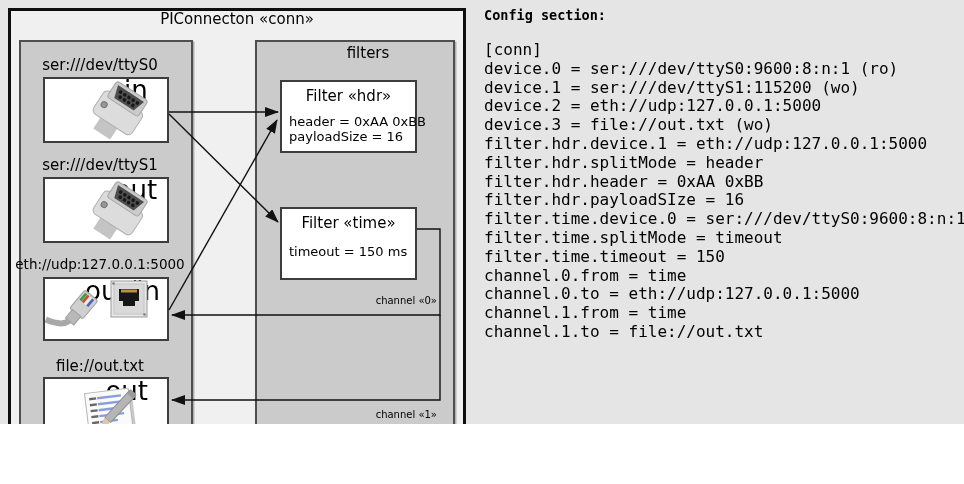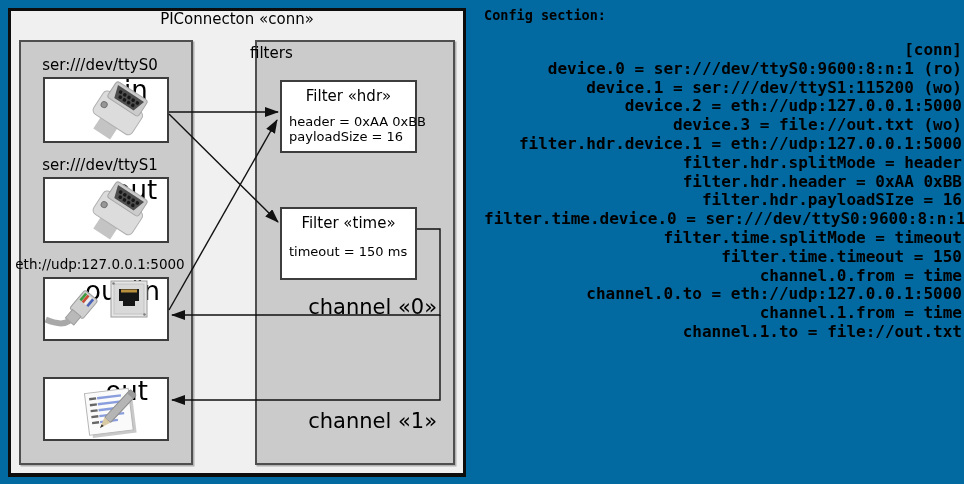--- a/index.html
+++ b/index.html
@@ -1,69 +1,69 @@
 <!DOCTYPE html>
 <html><head>
 <meta charset="utf-8">
 <style>
   html,body { margin:0; padding:0; background:#ffffff; }
   .canvas {
-    position:relative; width:964px; height:484px; overflow:hidden;
-    background:#0369a1; font-family:"DejaVu Sans", sans-serif; color:#000;
+    position:relative; width:964px; height:424px; overflow:hidden;
+    background:#e5e5e5; font-family:"DejaVu Sans", sans-serif; color:#000;
   }
   .abs { position:absolute; box-sizing:border-box; }
 
   
   .outer-box {
     left:8px; top:8px; width:458px; height:469px;
     background:#f0f0f0;
     border:3px solid #0d0d0d; border-bottom-width:4px;
   }
   .diagram-title {
     left:8px; top:9px; width:458px; text-align:center;
     font-size:15px; line-height:20px;
   }
   .group-box {
     background:#cbcbcb; border:2px solid #4f4f4f;
     box-shadow:1.5px 1.5px 0 rgba(60,60,60,0.35);
   }
   .devices-group { left:19px; top:40px; width:174px; height:425px; }
   .filters-group { left:255px; top:40px; width:200px; height:425px; }
-  .filters-label { left:250px; top:44px; width:200px; text-align:left; font-size:15px; }
+  .filters-label { left:268px; top:44px; width:200px; text-align:center; font-size:15px; }
 
   .device-label { left:15px; width:170px; text-align:center; font-size:15px; line-height:18px; }
   .device-label.small { font-size:13.5px; }
   .device-box {
     left:43px; width:126px; background:#ffffff; border:2px solid #3d3d3d;
   }
   .mode-label { position:absolute; left:0; top:0; width:90%; text-align:center;
                 font-size:26px; line-height:22px;margin-left:36px; }
   .mode-left { width:auto; left:4px; top:1px; text-align:left; }
   .dev-icon { position:absolute; pointer-events:none; }
 
   .filter-box {
     left:280px; width:137px; height:73px; background:#ffffff; border:2px solid #3d3d3d;
   }
   .filter-title { position:absolute; left:0; top:5px; width:100%; text-align:center; font-size:15px; }
   .filter-param { position:absolute; left:7px; font-size:13px; line-height:15px; white-space:nowrap; }
 
-  .channel-label { left:300px; width:137px; text-align:right; font-size:21px; }
+  .channel-label { left:300px; width:137px; text-align:right; font-size:10px; }
 
   .lines-overlay { left:0; top:0; width:964px; height:484px; pointer-events:none; z-index:6; }
 
   
   .config { left:484px; top:7px; width:478px; }
   .config-heading {
     font-family:"DejaVu Sans Mono", monospace; font-weight:bold;
     font-size:13.5px; line-height:17px;
   }
   .config-lines { margin-top:17px; }
   .config-line {
-    font-family:"DejaVu Sans Mono", monospace; font-weight:bold;
-    font-size:16px; line-height:18.8px; white-space:pre;text-align:right;
+    font-family:"DejaVu Sans Mono", monospace; font-weight:normal;
+    font-size:16px; line-height:18.8px; white-space:pre;
   }
 </style>
 </head>
 <body>
 
 <div class="canvas">
 
   <div class="abs outer-box"></div>
   <div class="abs diagram-title">PIConnecton «conn»</div>
 
@@ -134,20 +134,21 @@
         <rect x="27" y="14" width="2.6" height="9" fill="#3f9b3f"></rect>
         <rect x="30" y="14" width="2.6" height="9" fill="#cc4a33"></rect>
         <rect x="33" y="14" width="2.6" height="9" fill="#ececec"></rect>
         <rect x="36" y="14" width="2.6" height="9" fill="#4a62b8"></rect>
         <rect x="28" y="35" width="11" height="11" fill="#b9b9b9" stroke="#9f9f9f"></rect>
         <path d="M33 46 C 31 53, 24 57, 14 60" stroke="#a8a8a8" stroke-width="6" fill="none"></path>
       </g>
     </svg>
   </div>
 
+  <div class="abs device-label" style="top:357px;">file://out.txt</div>
   <div class="abs device-box" style="top:377px; height:64px;">
     <div class="mode-label" style="width:75%; top:1px;">out</div>
     <svg class="dev-icon" style="left:0; top:0;" width="122" height="60" viewBox="0 0 122 60">
       <g transform="rotate(-7 62 34)">
         <rect x="45" y="15" width="44" height="42" fill="#c9c9c9"></rect>
         <rect x="42" y="12" width="44" height="42" fill="#fafafa" stroke="#b5b5b5"></rect>
         <rect x="46" y="17" width="7" height="2.4" fill="#666666"></rect>
         <rect x="54" y="17" width="24" height="2.4" fill="#8a9ede"></rect>
         <rect x="46" y="23" width="7" height="2.4" fill="#666666"></rect>
         <rect x="54" y="23" width="26" height="2.4" fill="#8a9ede"></rect>

